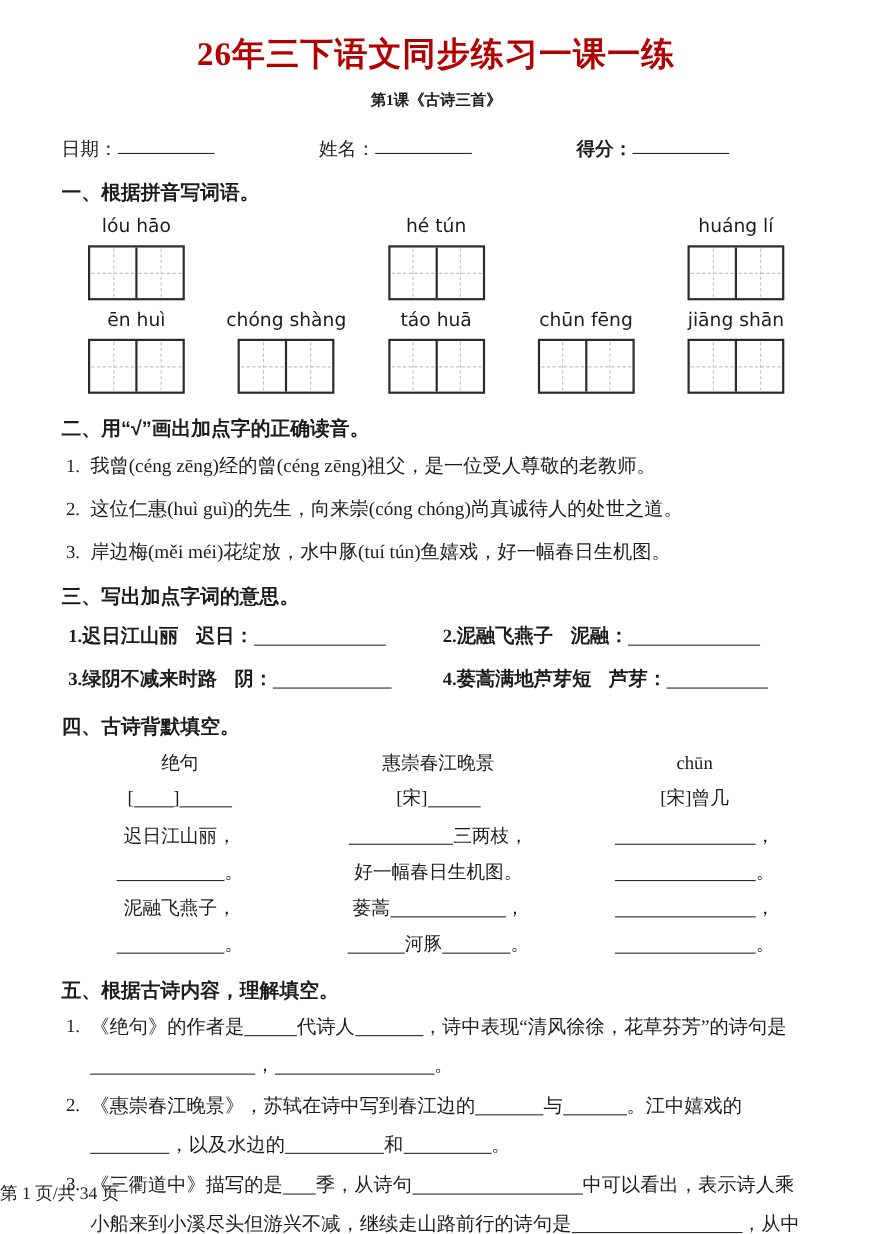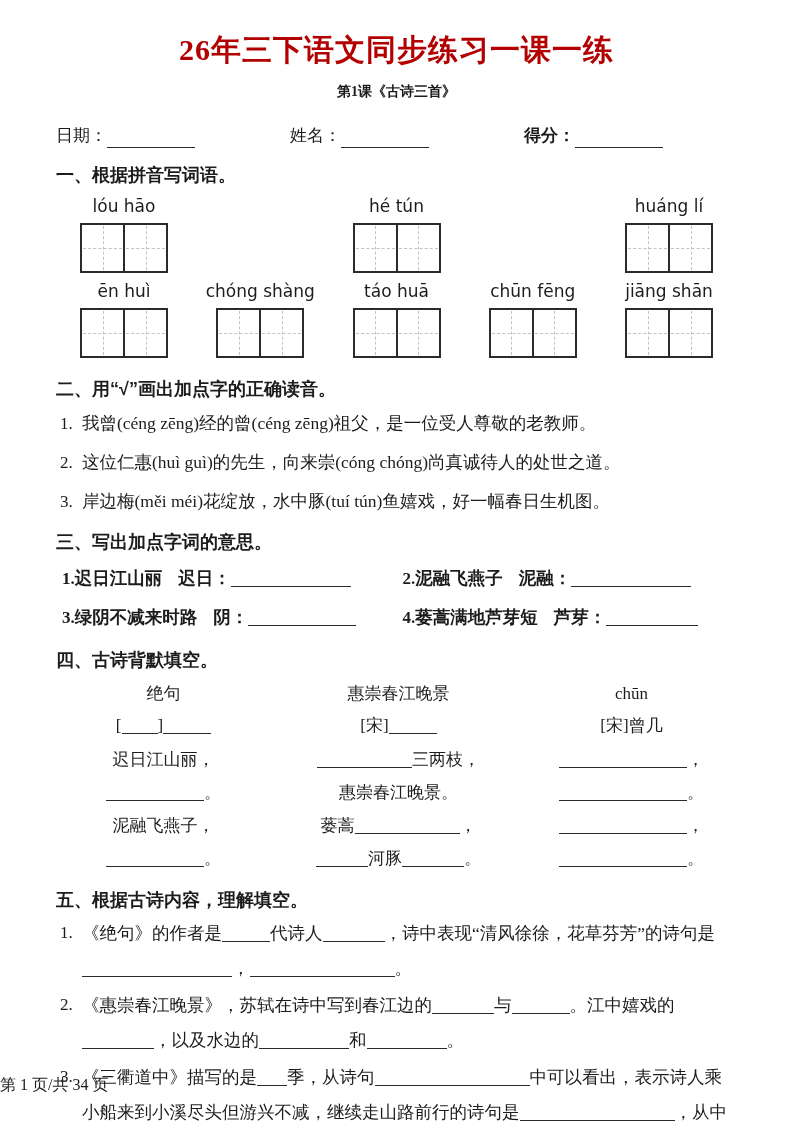--- a/index.html
+++ b/index.html
@@ -10,21 +10,21 @@
     overflow:hidden;
   }
   .title {
     text-align:center; font-size:30px; font-weight:bold; color:#b30000;
     line-height:40px; letter-spacing:1px;
   }
   .subtitle {
     text-align:center; font-size:14px; font-weight:bold; margin-top:8px; line-height:28px;
   }
   .info-row { display:flex; margin-top:18px; font-size:17px; line-height:24px; }
-  .info-item { display:flex; align-items:flex-end; margin-right:95px; }
+  .info-item { display:flex; margin-right:95px; }
   .info-item:last-child { margin-right:0;font-weight:bold; }
   .blank {
     display:inline-block; border-bottom:1px solid #2a2a2a; height:15px;
     vertical-align:-3px;
   }
   .gap { display:inline-block; }
   .sec-heading { font-size:18px; font-weight:bold; line-height:26px; font-family:"Liberation Sans","DejaVu Sans",sans-serif; }
   .mt-sec { margin-top:14px; }
 
   
@@ -177,21 +177,21 @@
         <div class="poem-author">[<span class="blank" style="width: 36px;"></span>]<span class="blank" style="width: 48px;"></span></div>
         <div class="poem-line">迟日江山丽，</div>
         <div class="poem-line"><span class="blank" style="width: 98px;"></span>。</div>
         <div class="poem-line">泥融飞燕子，</div>
         <div class="poem-line"><span class="blank" style="width: 98px;"></span>。</div>
       </div>
       <div class="poem-col c2">
         <div class="poem-title">惠崇春江晚景</div>
         <div class="poem-author">[宋]<span class="blank" style="width: 48px;"></span></div>
         <div class="poem-line"><span class="blank" style="width: 95px;"></span>三两枝，</div>
-        <div class="poem-line">惠崇春江晚景。</div>
+        <div class="poem-line">好一幅春日生机图。</div>
         <div class="poem-line">蒌蒿<span class="blank" style="width: 105px;"></span>，</div>
         <div class="poem-line"><span class="blank" style="width: 52px;"></span>河豚<span class="blank" style="width: 62px;"></span>。</div>
       </div>
       <div class="poem-col c3">
         <div class="poem-title">chūn</div>
         <div class="poem-author">[宋]曾几</div>
         <div class="poem-line"><span class="blank" style="width: 128px;"></span>，</div>
         <div class="poem-line"><span class="blank" style="width: 128px;"></span>。</div>
         <div class="poem-line"><span class="blank" style="width: 128px;"></span>，</div>
         <div class="poem-line"><span class="blank" style="width: 128px;"></span>。</div>

